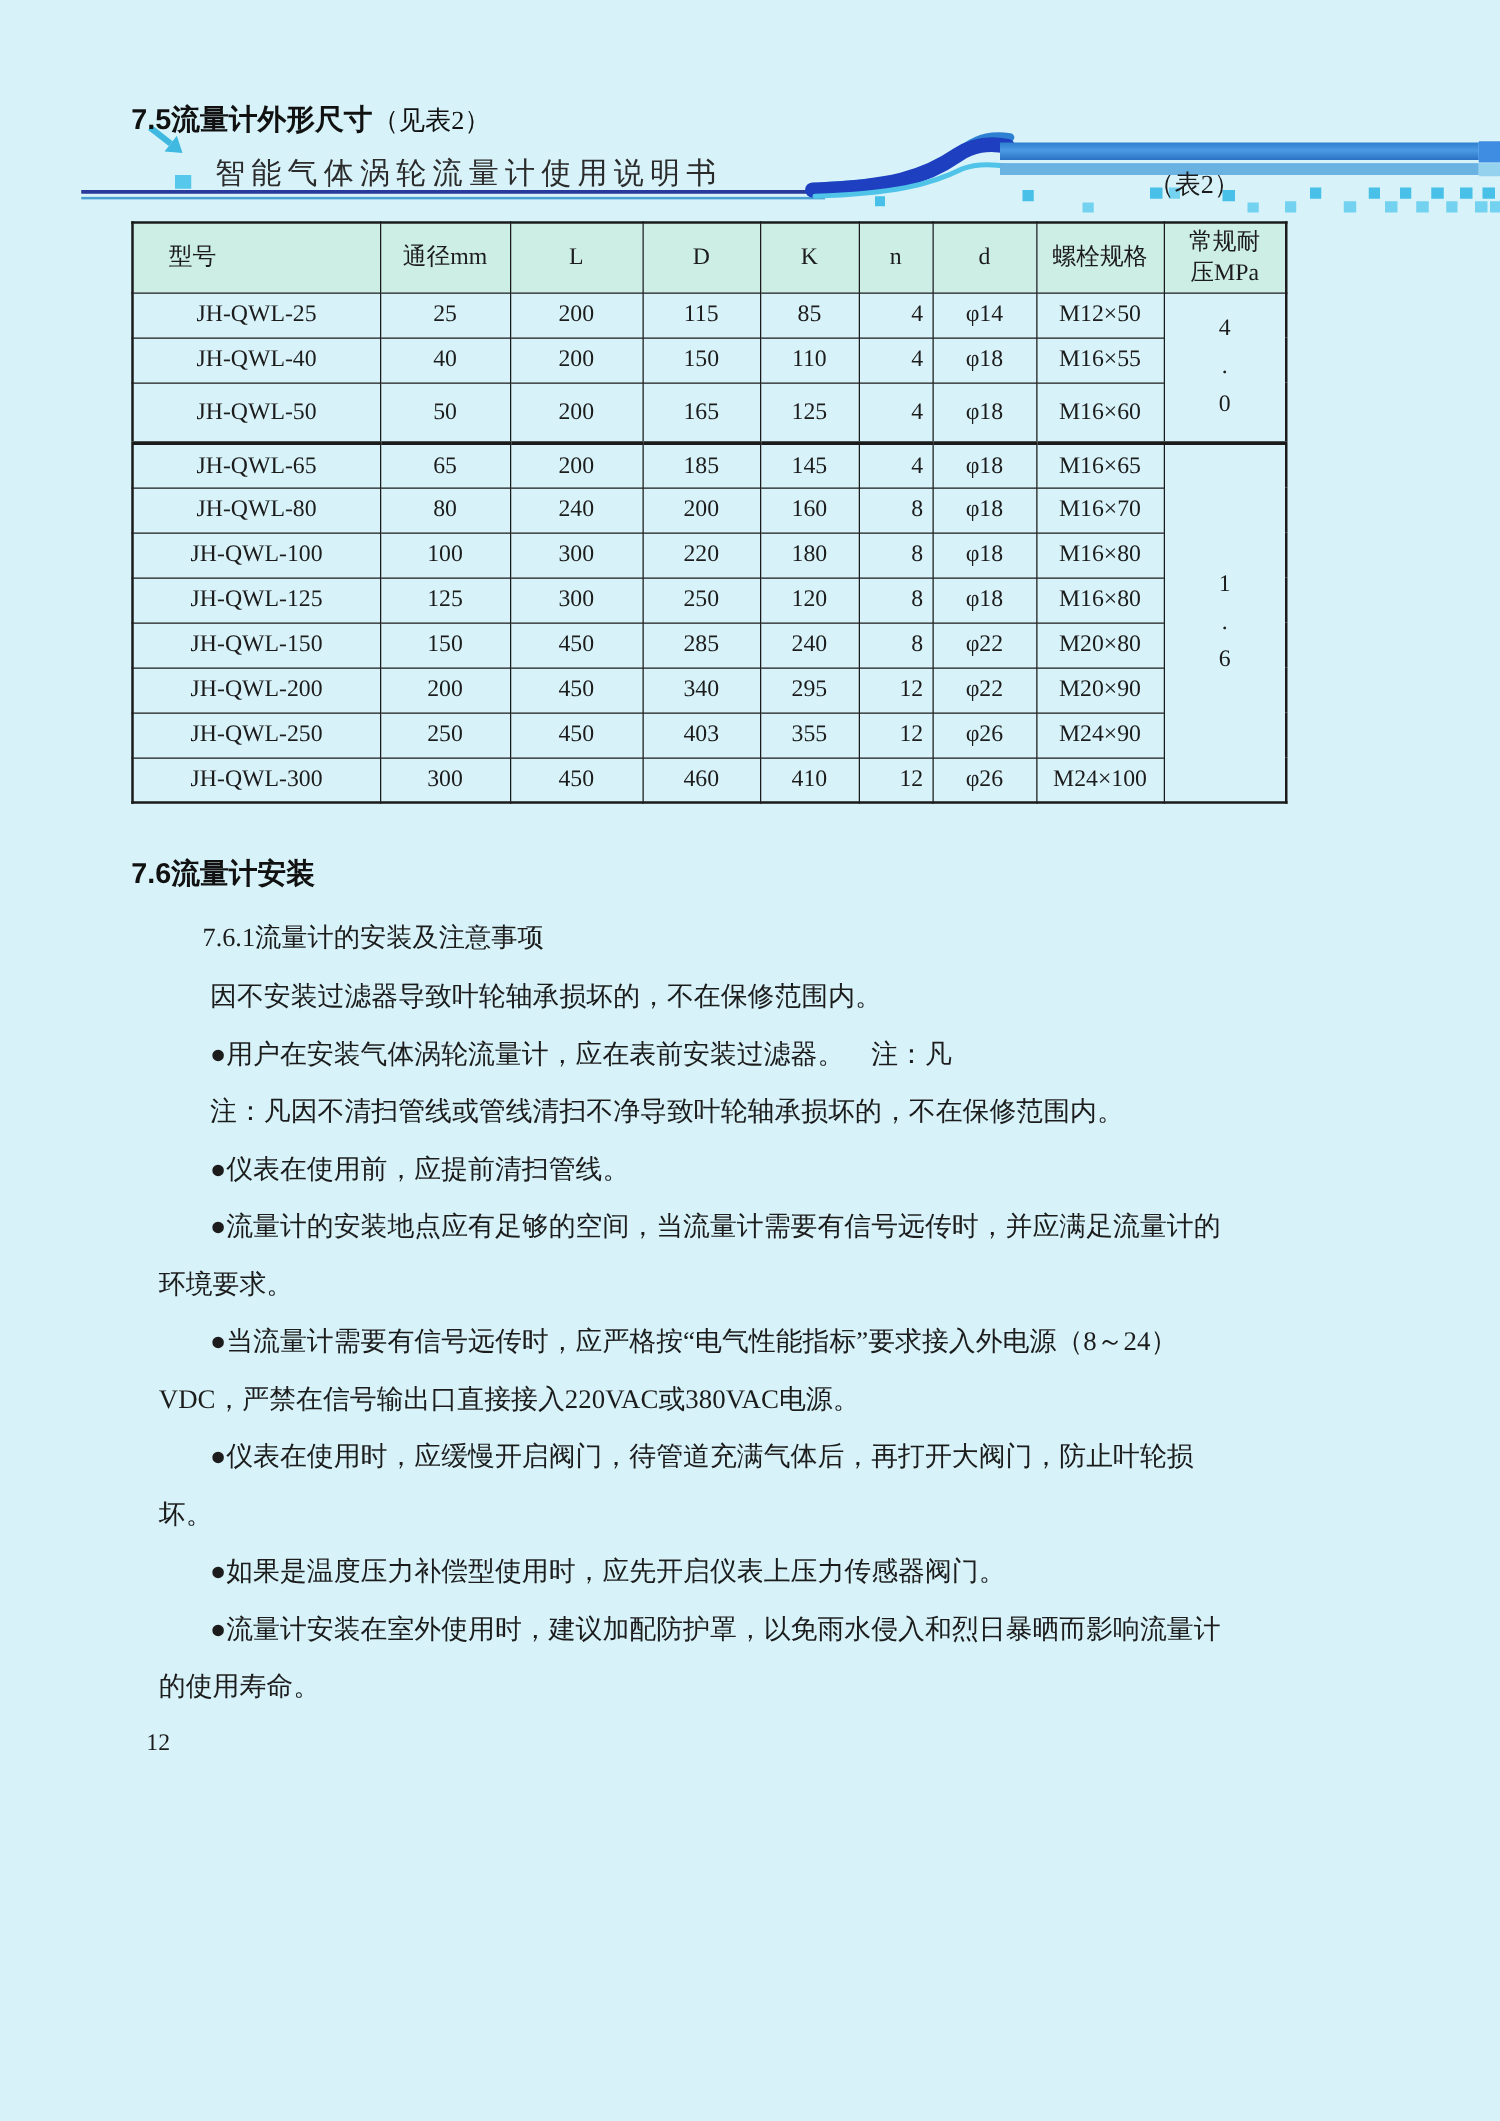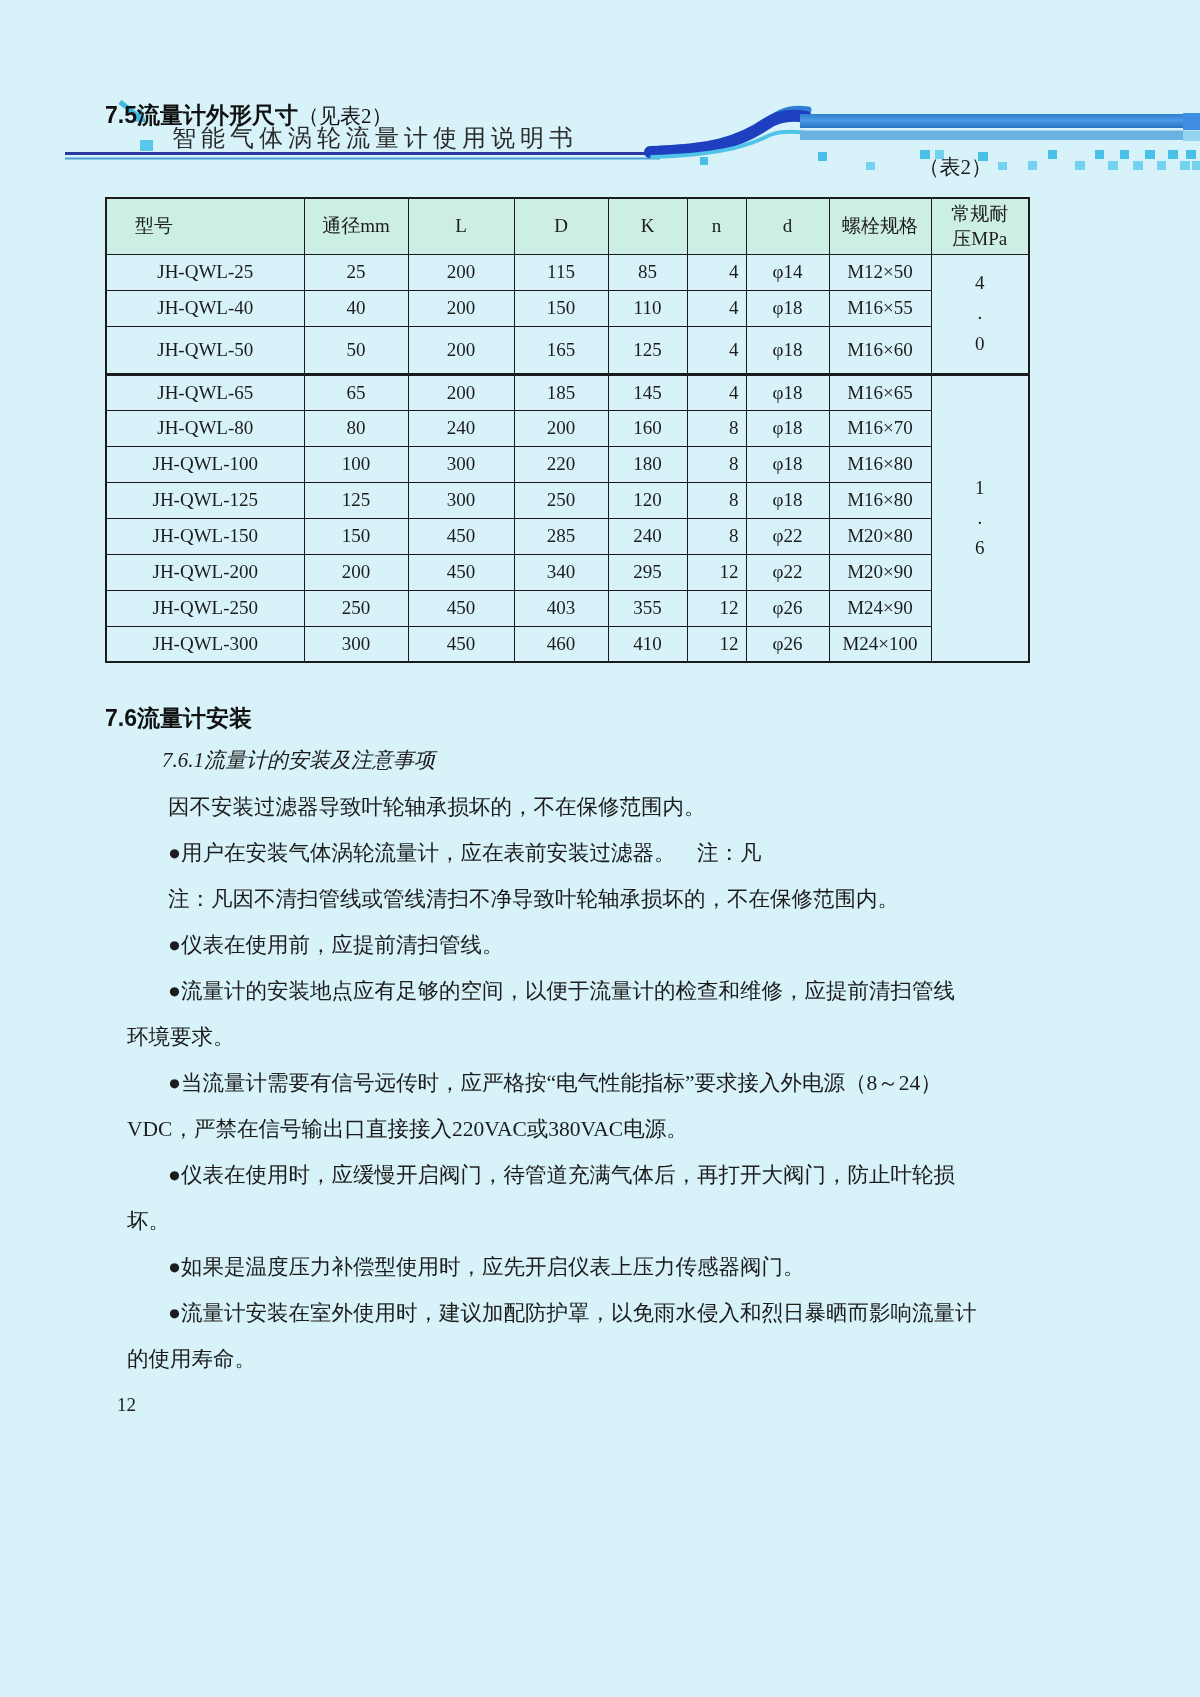--- a/index.html
+++ b/index.html
@@ -25,21 +25,21 @@
   }
   
   .header-decor{position:absolute;top:0;left:0;width:1200px;height:180px;}
   .doc-title{
     position:absolute;top:122px;left:172px;
     font-size:24px;letter-spacing:5px;color:#2b2b2b;
     font-family:Liberation Serif, serif;
     white-space:nowrap;
   }
   
-  main{position:relative;padding:100px 0 0 105px;}
+  main{position:relative;padding:80px 0 0 105px;}
   .sec-title{
     font-family:"Liberation Sans","DejaVu Sans",sans-serif;
     font-weight:bold;font-size:23px;color:#111;
     white-space:nowrap;
   }
   .sec-title .note{font-weight:normal;font-family:"Liberation Serif",serif;font-size:21px;}
   .table-caption{
     width:923px;text-align:right;padding-right:36px;
     font-size:21px;margin-top:22px;margin-bottom:8px;
   }
@@ -56,21 +56,21 @@
   thead tr{height:56px;}
   thead th{background:var(--table-header-bg,#cdeee5);white-space:pre-line;line-height:1.35;}
   th.h-model{text-align:left;padding-left:28px;}
   tbody tr{height:36px;background:transparent;}
   tbody tr.tall{height:48px;}
   tbody tr.group-sep td{border-top:3px solid var(--border-dark,#1b1b1b);}
   td.n-col{text-align:right;padding-right:7px;}
   td.pressure{white-space:pre-line;line-height:1.6;font-size:19px;}
   
   .sec76{margin-top:40px;}
-  .subsec{font-size:21px;margin:12px 0 0 57px;font-style:italic;}
+  .subsec{font-size:21px;margin:22px 0 0 57px;}
   .body-lines{margin-top:22px;}
   .line{font-size:21.5px;line-height:22px;margin-bottom:24px;white-space:nowrap;}
   .line.indent{margin-left:63px;}
   .line.cont{margin-left:22px;}
   .page-num{font-size:19px;margin:14px 0 0 12px;}
 </style>
 </head>
 <body>
 
 <div class="header-decor">
@@ -285,21 +285,21 @@
   </table>
 
   <div class="sec-title sec76">7.6流量计安装</div>
   <div class="subsec">7.6.1流量计的安装及注意事项</div>
 
   <div class="body-lines">
     <div class="line indent">因不安装过滤器导致叶轮轴承损坏的，不在保修范围内。</div>
     <div class="line indent">●用户在安装气体涡轮流量计，应在表前安装过滤器。　注：凡</div>
     <div class="line indent">注：凡因不清扫管线或管线清扫不净导致叶轮轴承损坏的，不在保修范围内。</div>
     <div class="line indent">●仪表在使用前，应提前清扫管线。</div>
-    <div class="line indent">●流量计的安装地点应有足够的空间，以便于流量计的检查和维修，应提前清扫管线</div>
+    <div class="line indent">●流量计的安装地点应有足够的空间，当流量计需要有信号远传时，并应满足流量计的</div>
     <div class="line cont">环境要求。</div>
     <div class="line indent">●当流量计需要有信号远传时，应严格按“电气性能指标”要求接入外电源（8～24）</div>
     <div class="line cont">VDC，严禁在信号输出口直接接入220VAC或380VAC电源。</div>
     <div class="line indent">●仪表在使用时，应缓慢开启阀门，待管道充满气体后，再打开大阀门，防止叶轮损</div>
     <div class="line cont">坏。</div>
     <div class="line indent">●如果是温度压力补偿型使用时，应先开启仪表上压力传感器阀门。</div>
     <div class="line indent">●流量计安装在室外使用时，建议加配防护罩，以免雨水侵入和烈日暴晒而影响流量计</div>
     <div class="line cont">的使用寿命。</div>
   </div>
 

